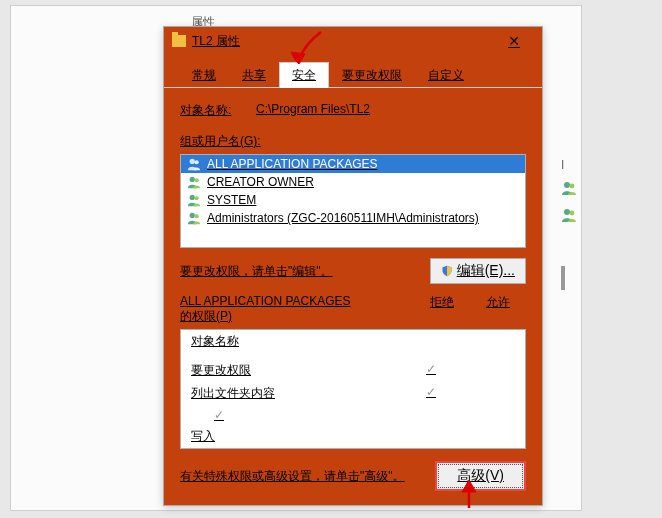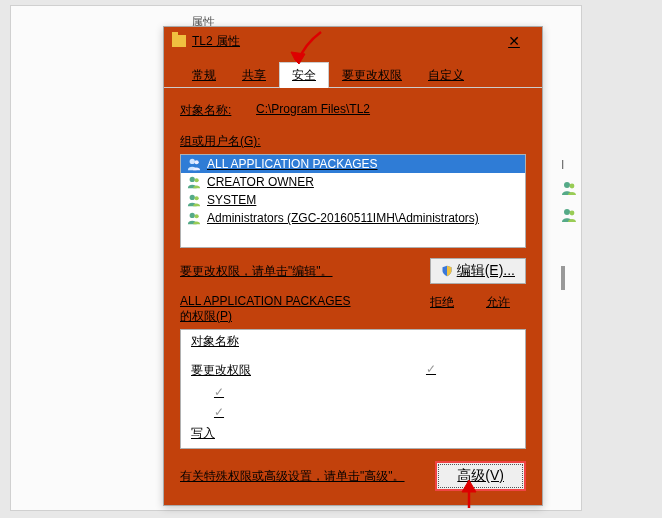--- a/index.html
+++ b/index.html
@@ -288,20 +288,21 @@
           <div class="perm-row">
     <span class="p-col"></span>
     <span class="p-col"></span>
           </div>
           <div class="perm-row">
             <span class="p-name">要更改权限</span>
     <span class="p-col">✓</span>
     <span class="p-col"></span>
           </div>
           <div class="perm-row">
+            <span class="p-name">列出文件夹内容</span>
     <span class="p-col">✓</span>
     <span class="p-col"></span>
           </div>
           <div class="perm-row">
     <span class="p-col">✓</span>
     <span class="p-col"></span>
           </div>
           <div class="perm-row">
             <span class="p-name">写入</span>
     <span class="p-col"></span>

